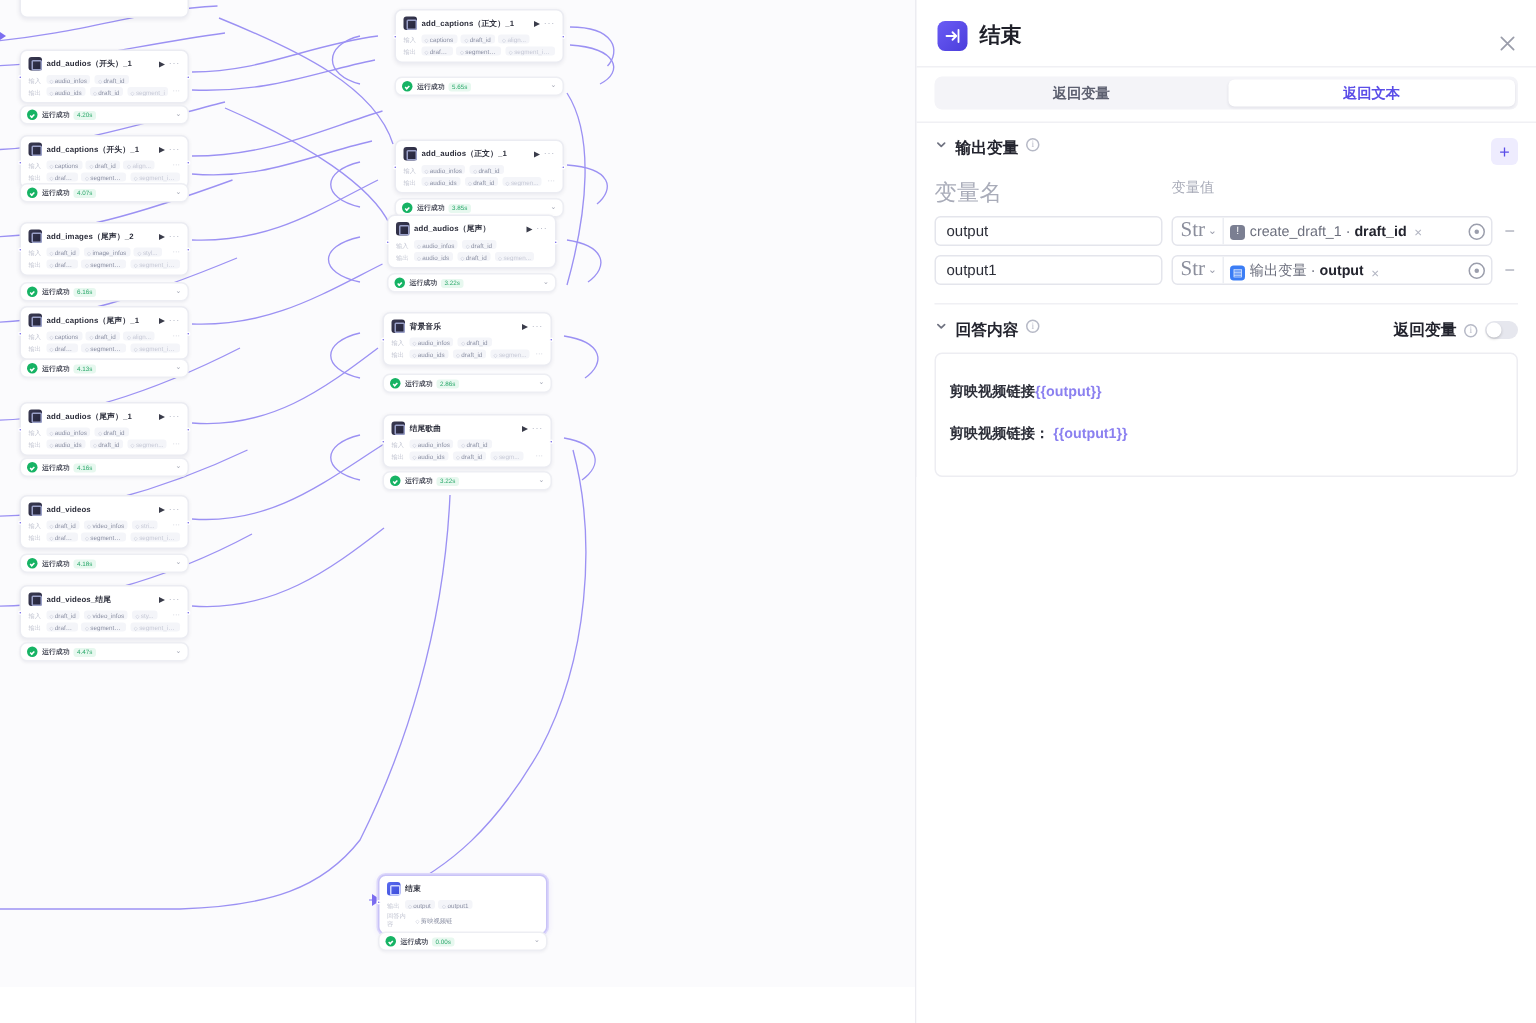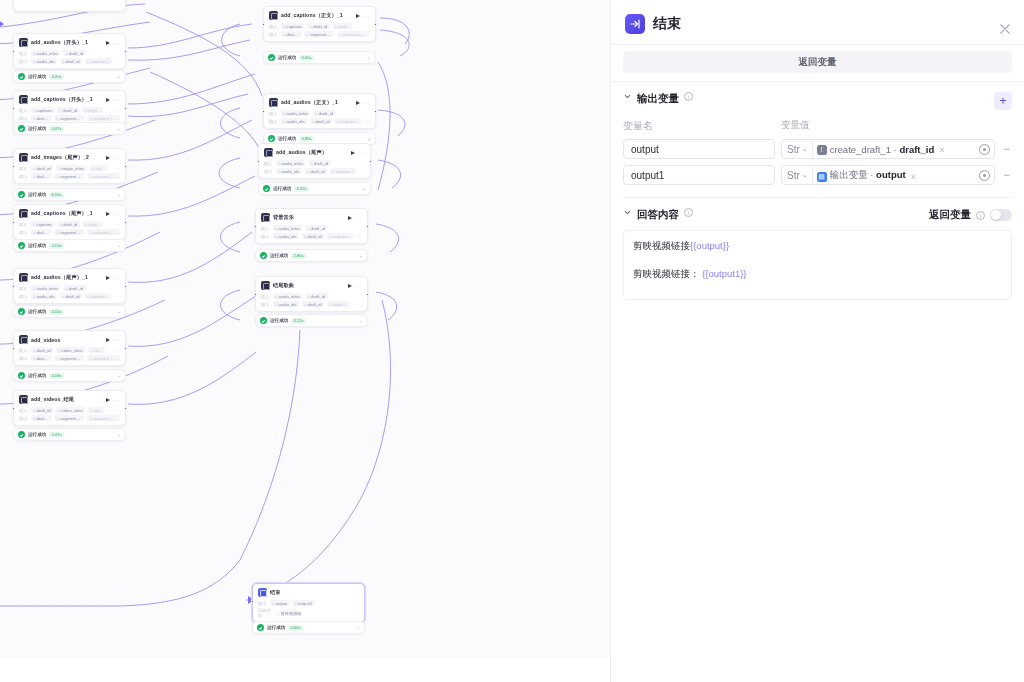--- a/index.html
+++ b/index.html
@@ -132,38 +132,38 @@
     font-family:"Liberation Serif", serif; flex:0 0 auto;
   }
   .sec-right { margin-left:auto; display:flex; align-items:center; gap:5px; }
   .add-btn {
     width:18px; height:18px; border-radius:4px; background:#eeecfe; color:#5b4ee8;
     display:flex; align-items:center; justify-content:center; font-size:12px;
     cursor:pointer; line-height:0;
   }
 
   .var-head { display:flex; margin-top:9px; }
-  .var-head .h1c { width:158px; font-size:10px; color:#a9acb9;}
+  .var-head .h1c { width:158px; font-size:15px; color:#a9acb9;}
   .var-head .h2c { font-size:9.5px; color:#a9acb9; }
 
   .var-row { display:flex; align-items:center; gap:6px; margin-top:6px; }
   .inp {
     width:152px; height:20px; border:1px solid #e4e5ec; border-radius:4px;
     display:flex; align-items:center; padding:0 7px; font-size:10px; color:#2c2e38;
     background:#fff;
   }
   .valbox {
     flex:1; height:20px; border:1px solid #e4e5ec; border-radius:4px;
     display:flex; align-items:center; background:#fff; overflow:hidden;
   }
   .type-sel {
     display:flex; align-items:center; gap:2px; padding:0 4px 0 5px; height:100%;
     border-right:1px solid #eceef3; cursor:pointer;
   }
-  .type-sel .t { font-size:10px; color:#8b8e9c; }
+  .type-sel .t { font-size:14px; color:#8b8e9c;font-family:Liberation Serif, serif; }
   .type-sel .c { font-size:7px; color:#9b9eac; }
   .ref {
     display:flex; align-items:flex-end; gap:3px; padding:0 4px; flex:1; min-width:0;
   }
   .ref-ico { width:10px; height:10px; border-radius:2.5px; flex:0 0 auto;
     display:flex; align-items:center; justify-content:center; font-size:7px; color:#fff;}
   .ref-ico.dark { background:#7b7f92; }
   .ref-ico.blue { background:#3b7df5; }
   .ref-txt { font-size:9.5px; color:#6c6f7d; white-space:nowrap; overflow:hidden; text-overflow:ellipsis;}
   .ref-txt b { color:#23242e; font-weight:700;}
@@ -180,21 +180,21 @@
 
   .toggle {
     width:22px; height:12px; border-radius:7px; background:#e6e7ee; position:relative; cursor:pointer;
   }
   .toggle::after{ content:""; position:absolute; left:1px; top:1px; width:10px; height:10px;
     border-radius:50%; background:#fff; box-shadow:0 1px 2px rgba(0,0,0,.18); }
   .switch-label{ font-size:10.5px; color:#23242e; font-weight:700;}
 
   .answer-box {
     margin:8px 12px 0 12px; min-height:70px; border:1px solid #ededf2; border-radius:5px;
-    padding:8px 9px; background:#fff;
+    padding:19px 9px; background:#fff;font-weight:bold;
   }
   .ans-line { font-size:9.5px; color:#2c2e38; line-height:1.5; }
   .ans-line + .ans-line { margin-top:14px; }
   .tok { color:#8b80f0; }
 
   
   .panel-fill { flex:1; background:#fff; }
 
   
   #bottom-strip {
@@ -679,20 +679,21 @@
       </div>
       <span class="p-close">
         <svg width="14" height="14" viewBox="0 0 24 24" fill="none" stroke="currentColor" stroke-width="2" stroke-linecap="round">
           <path d="M5 5l14 14M19 5L5 19"></path>
         </svg>
       </span>
     </div>
 
     <div class="tabs">
       <div class="tab">返回变量</div>
+      <div class="tab active">返回文本</div>
     </div>
     <div class="tabs-sep"></div>
 
     <div class="section">
       <div class="sec-head">
         <span class="caret-down">
           <svg width="9" height="9" viewBox="0 0 24 24" fill="none" stroke="currentColor" stroke-width="3" stroke-linecap="round" stroke-linejoin="round">
               <path d="M6 9l6 6 6-6"></path>
             </svg>
         </span>

